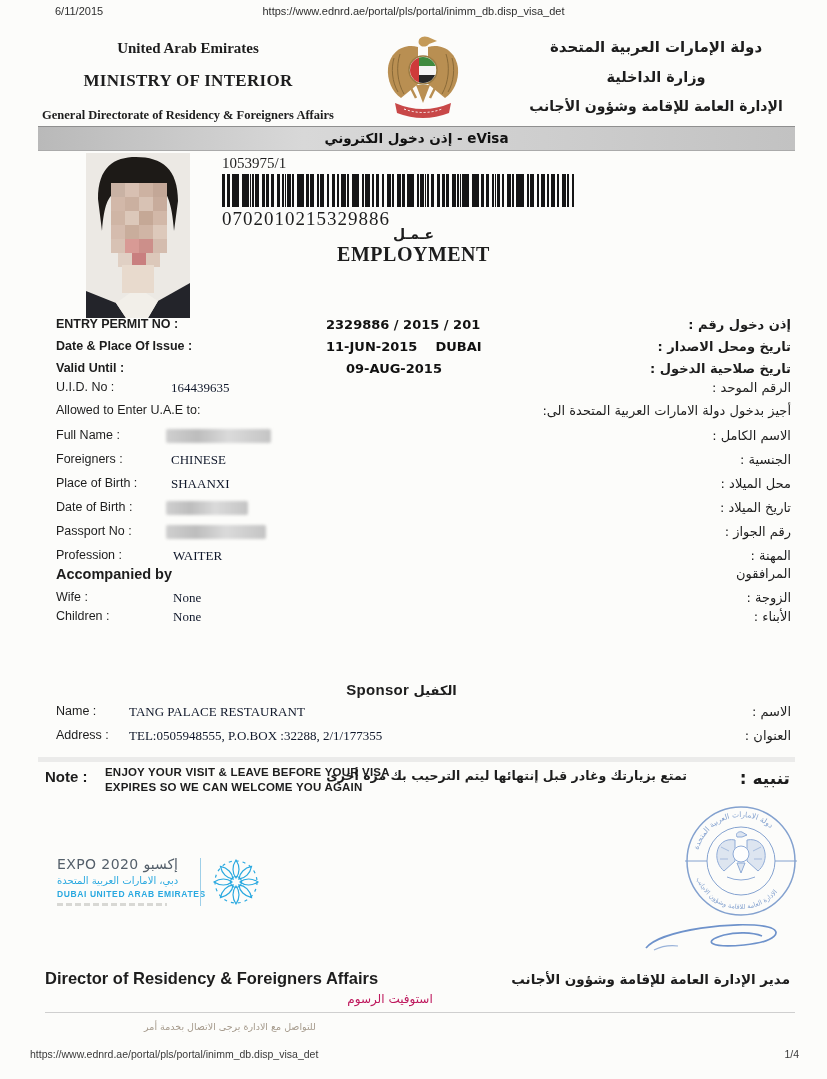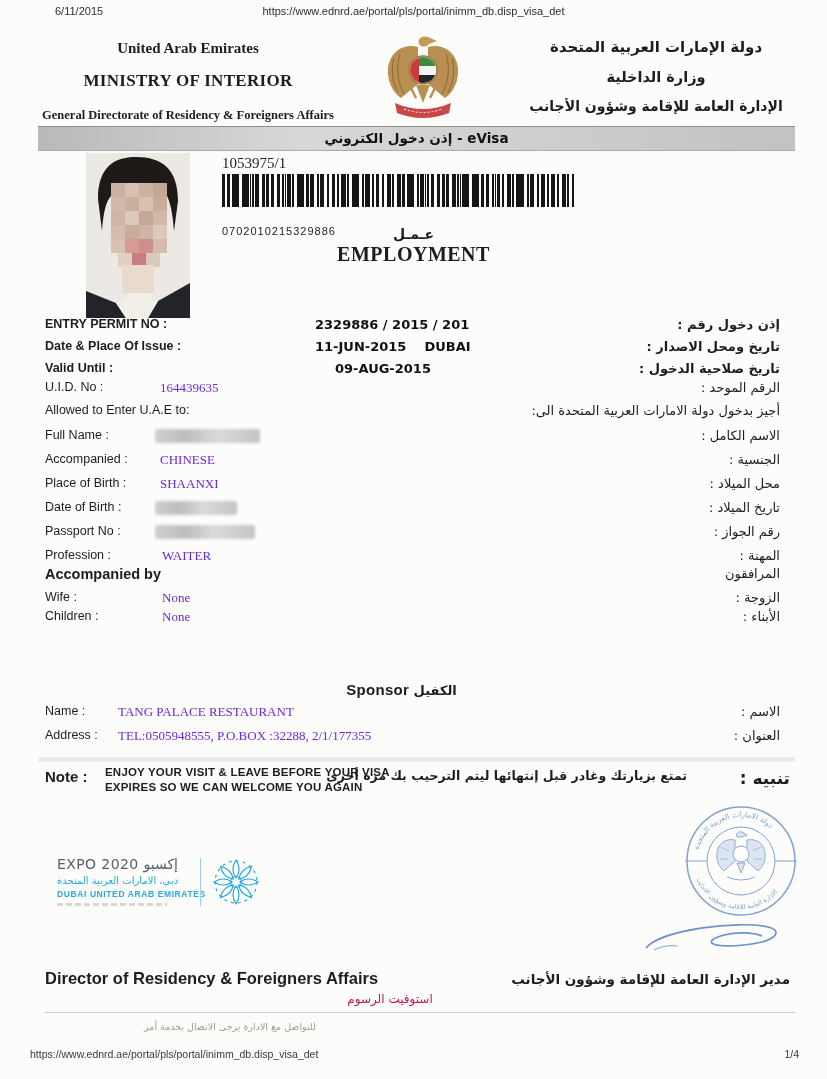--- a/index.html
+++ b/index.html
@@ -35,28 +35,28 @@
   .photo{left:86px;top:153px;width:104px;height:165px;background:#ece9e4;}
   .bc-block{left:222px;top:155px;width:360px;}
   .bc-num-top{font-family:"Liberation Serif",serif;font-size:15px;}
   .barcode{
     width:352px;height:33px;margin-top:2px;
     background:
       repeating-linear-gradient(90deg,#151515 0 2px,transparent 2px 5px),
       repeating-linear-gradient(90deg,#151515 0 1px,transparent 1px 7px),
       repeating-linear-gradient(90deg,#151515 0 3px,transparent 3px 11px);
   }
-  .bc-num-bot{font-family:Liberation Sans, sans-serif;font-size:11px;letter-spacing:1px;margin-top:18px;}
+  .bc-num-bot{font-family:Liberation Serif, serif;font-size:19px;letter-spacing:1px;margin-top:1px;}
   .visa-type-ar{left:0;top:226px;width:827px;text-align:center;font-family:"DejaVu Sans",sans-serif;font-weight:bold;font-size:14px;}
   .visa-type-en{left:0;top:243px;width:827px;text-align:center;font-family:"Liberation Serif",serif;font-weight:bold;font-size:20px;letter-spacing:.5px;}
   
-  .frow{left:0;top:0;width:817px;height:20px;}
+  .frow{left:11px;top:0;width:817px;height:20px;}
   .frow .en{position:absolute;left:45px;font-size:12.5px;white-space:nowrap;}
   .frow .en.b{font-weight:bold;}
-  .frow .val{position:absolute;font-family:"Liberation Serif",serif;font-size:13px;color:#6d28d9;white-space:nowrap;}
+  .frow .val{position:absolute;font-family:"Liberation Serif",serif;font-size:13px;color:#0f172a;white-space:nowrap;}
   .frow .val.b{font-family:"DejaVu Sans",sans-serif;font-weight:bold;font-size:13px;color:#111;}
   .frow .ar{position:absolute;right:37px;direction:rtl;font-family:"DejaVu Sans",sans-serif;font-size:13px;white-space:nowrap;}
   .frow .ar.b{font-weight:bold;}
   .redact{position:absolute;height:14px;border-radius:2px;filter:blur(1.5px);
     background:linear-gradient(90deg,#cfcfcf,#bdbdbd 30%,#dadada 60%,#c4c4c4);}
   .sec-head{position:absolute;left:45px;font-weight:bold;font-size:14.5px;}
   .sponsor-head{left:0;top:681px;width:827px;text-align:center;}
   .sponsor-head .en{font-weight:bold;font-size:15px;letter-spacing:.3px;}
   .sponsor-head .ar{font-family:"DejaVu Sans",sans-serif;font-weight:bold;font-size:13px;margin-right:24px;}
   
@@ -199,21 +199,21 @@
   <div class="abs frow" style="top:403px">
     <span class="en">Allowed to Enter U.A.E to:</span>
     <span class="ar">أجيز بدخول دولة الامارات العربية المتحدة الى:</span>
   </div>
   <div class="abs frow" style="top:428px">
     <span class="en">Full Name :</span>
     <span class="redact" style="left:155px;top:1px;width:105px"></span>
     <span class="ar">الاسم الكامل :</span>
   </div>
   <div class="abs frow" style="top:452px">
-    <span class="en">Accompanied :</span>
+    <span class="en">Foreigners :</span>
     <span class="val" style="left:160px">CHINESE</span>
     <span class="ar">الجنسية :</span>
   </div>
   <div class="abs frow" style="top:476px">
     <span class="en">Place of Birth :</span>
     <span class="val" style="left:160px">SHAANXI</span>
     <span class="ar">محل الميلاد :</span>
   </div>
   <div class="abs frow" style="top:500px">
     <span class="en">Date of Birth :</span>

